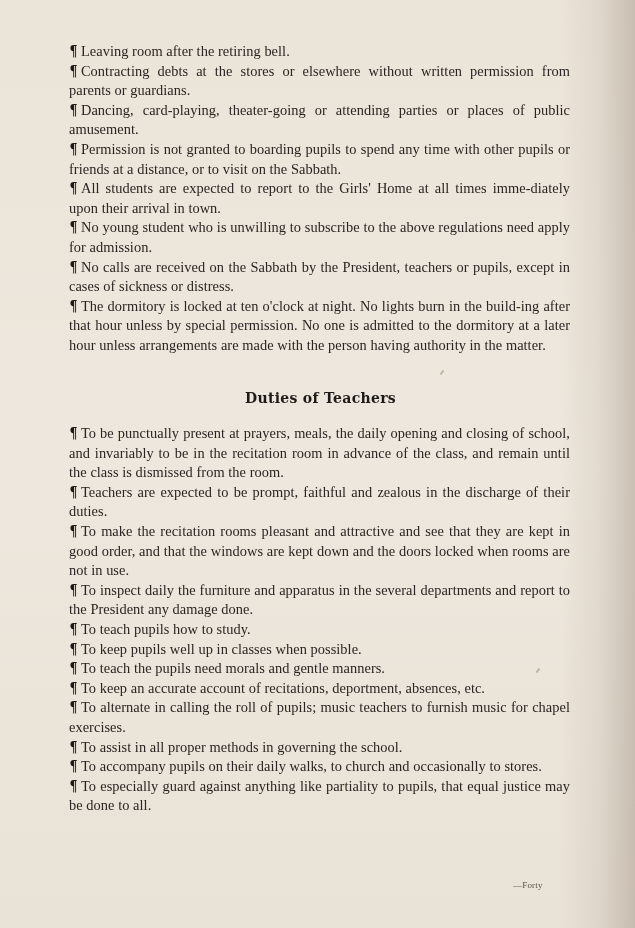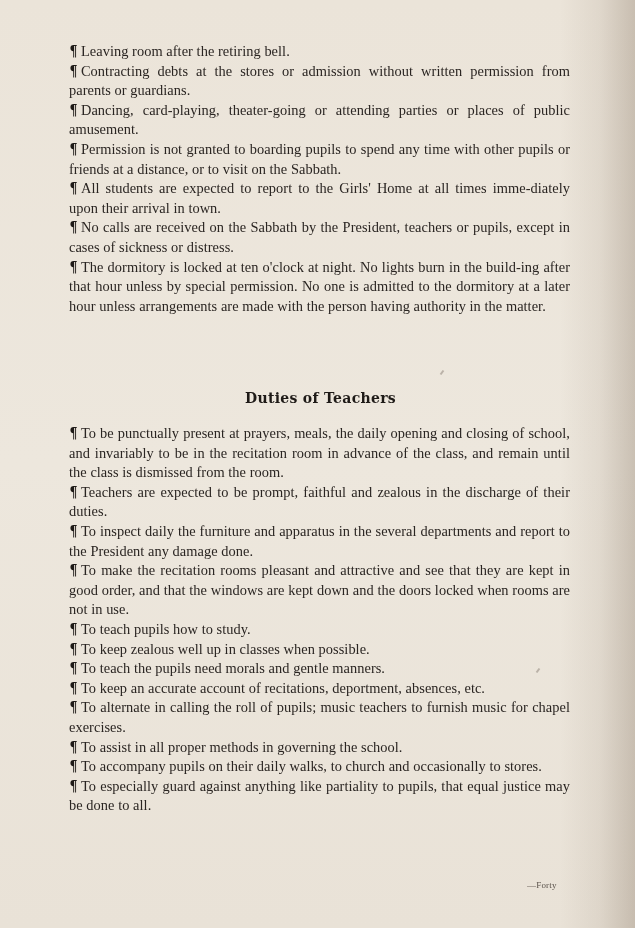--- a/index.html
+++ b/index.html
@@ -60,58 +60,59 @@
     font-family: "DejaVu Serif", serif;
     font-weight: bold;
     font-size: 14px;
     letter-spacing: 0.3px;
     color: #1e1a17;
     transform: translateX(3px);
   }
   .folio {
     position: absolute;
     top: 880px;
-    left: 527px;
+    left: 513px;
     font-size: 9px;
     color: #5a524b;
     letter-spacing: 0.2px;
   }
   .speck {
     position: absolute;
     width: 2px;
     height: 5px;
     background: #9a9085;
     transform: rotate(35deg);
     opacity: 0.6;
   }
 </style>
 </head>
 <body>
 
 <div class="page">
 
   <div class="text-block rules">
     <p class="para"><span class="pilcrow">¶</span><span>Leaving room after the retiring bell.</span></p>
-    <p class="para"><span class="pilcrow">¶</span><span>Contracting debts at the stores or admission without written permission from parents or guardians.</span></p>
+    <p class="para"><span class="pilcrow">¶</span><span>Contracting debts at the stores or elsewhere without written permission from parents or guardians.</span></p>
     <p class="para"><span class="pilcrow">¶</span><span>Dancing, card-playing, theater-going or attending parties or places of public amusement.</span></p>
     <p class="para"><span class="pilcrow">¶</span><span>Permission is not granted to boarding pupils to spend any time with other pupils or friends at a distance, or to visit on the Sabbath.</span></p>
     <p class="para"><span class="pilcrow">¶</span><span>All students are expected to report to the Girls' Home at all times imme-diately upon their arrival in town.</span></p>
+    <p class="para"><span class="pilcrow">¶</span><span>No young student who is unwilling to subscribe to the above regulations need apply for admission.</span></p>
     <p class="para"><span class="pilcrow">¶</span><span>No calls are received on the Sabbath by the President, teachers or pupils, except in cases of sickness or distress.</span></p>
     <p class="para"><span class="pilcrow">¶</span><span>The dormitory is locked at ten o'clock at night.  No lights burn in the build-ing after that hour unless by special permission.  No one is admitted to the dormitory at a later hour unless arrangements are made with the person having authority in the matter.</span></p>
   </div>
 
   <div class="heading">Duties of Teachers</div>
 
   <div class="text-block duties">
     <p class="para"><span class="pilcrow">¶</span><span>To be punctually present at prayers, meals, the daily opening and closing of school, and invariably to be in the recitation room in advance of the class, and remain until the class is dismissed from the room.</span></p>
     <p class="para"><span class="pilcrow">¶</span><span>Teachers are expected to be prompt, faithful and zealous in the discharge of their duties.</span></p>
+    <p class="para"><span class="pilcrow">¶</span><span>To make the recitation rooms pleasant and attractive and see that they are kept in good order, and that the windows are kept down and the doors locked when rooms are not in use.</span></p>
     <p class="para"><span class="pilcrow">¶</span><span>To inspect daily the furniture and apparatus in the several departments and report to the President any damage done.</span></p>
-    <p class="para"><span class="pilcrow">¶</span><span>To make the recitation rooms pleasant and attractive and see that they are kept in good order, and that the windows are kept down and the doors locked when rooms are not in use.</span></p>
     <p class="para"><span class="pilcrow">¶</span><span>To teach pupils how to study.</span></p>
-    <p class="para"><span class="pilcrow">¶</span><span>To keep zealous well up in classes when possible.</span></p>
+    <p class="para"><span class="pilcrow">¶</span><span>To keep pupils well up in classes when possible.</span></p>
     <p class="para"><span class="pilcrow">¶</span><span>To teach the pupils need morals and gentle manners.</span></p>
     <p class="para"><span class="pilcrow">¶</span><span>To keep an accurate account of recitations, deportment, absences, etc.</span></p>
     <p class="para"><span class="pilcrow">¶</span><span>To alternate in calling the roll of pupils; music teachers to furnish music for chapel exercises.</span></p>
     <p class="para"><span class="pilcrow">¶</span><span>To assist in all proper methods in governing the school.</span></p>
     <p class="para"><span class="pilcrow">¶</span><span>To accompany pupils on their daily walks, to church and occasionally to stores.</span></p>
     <p class="para"><span class="pilcrow">¶</span><span>To especially guard against anything like partiality to pupils, that equal justice may be done to all.</span></p>
   </div>
 
   <div class="folio">—Forty</div>
 

